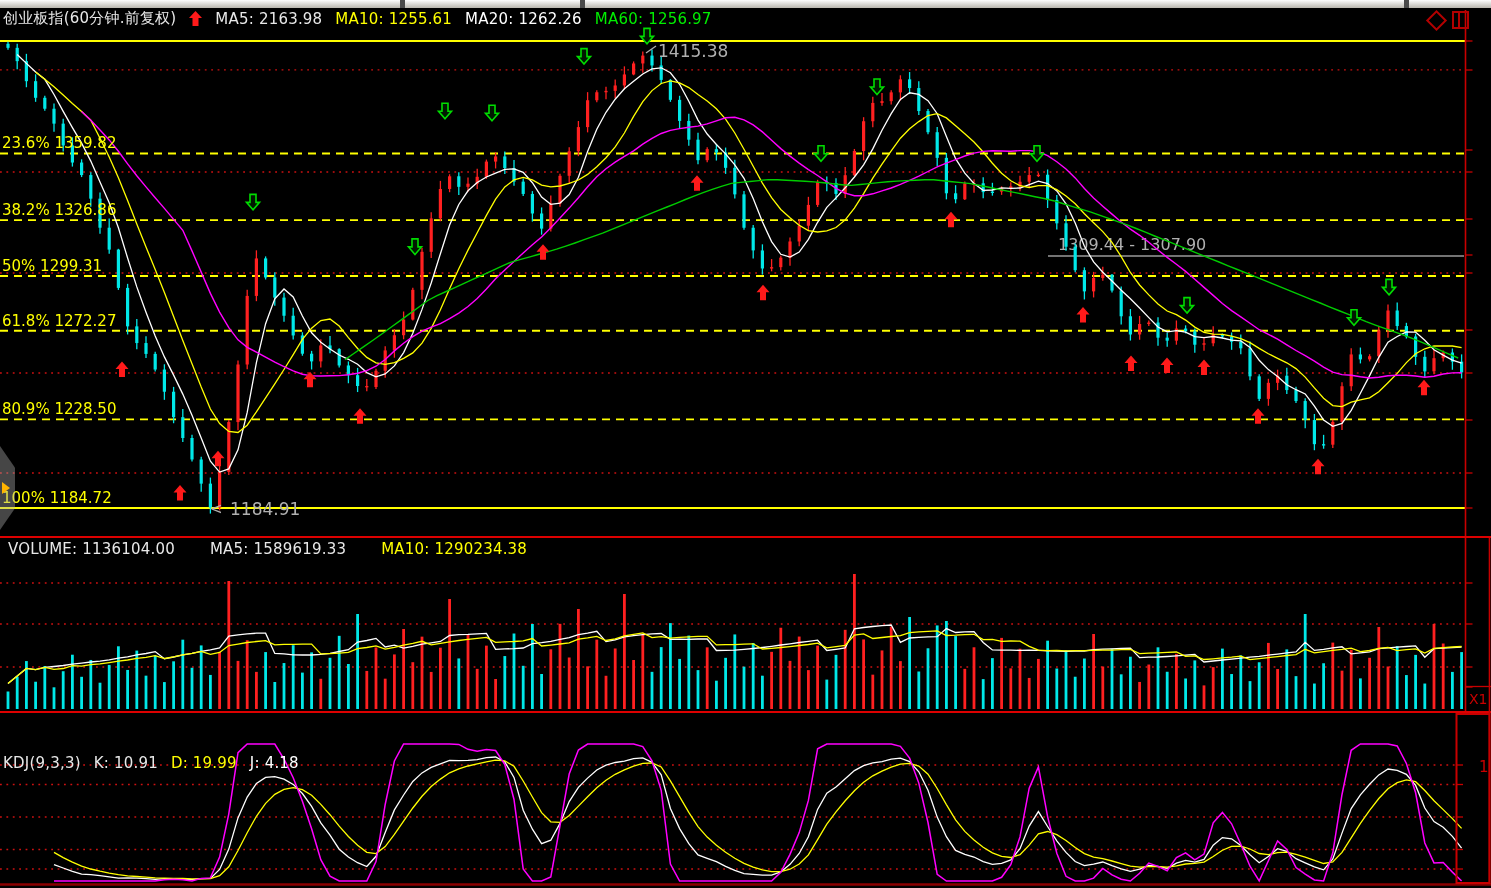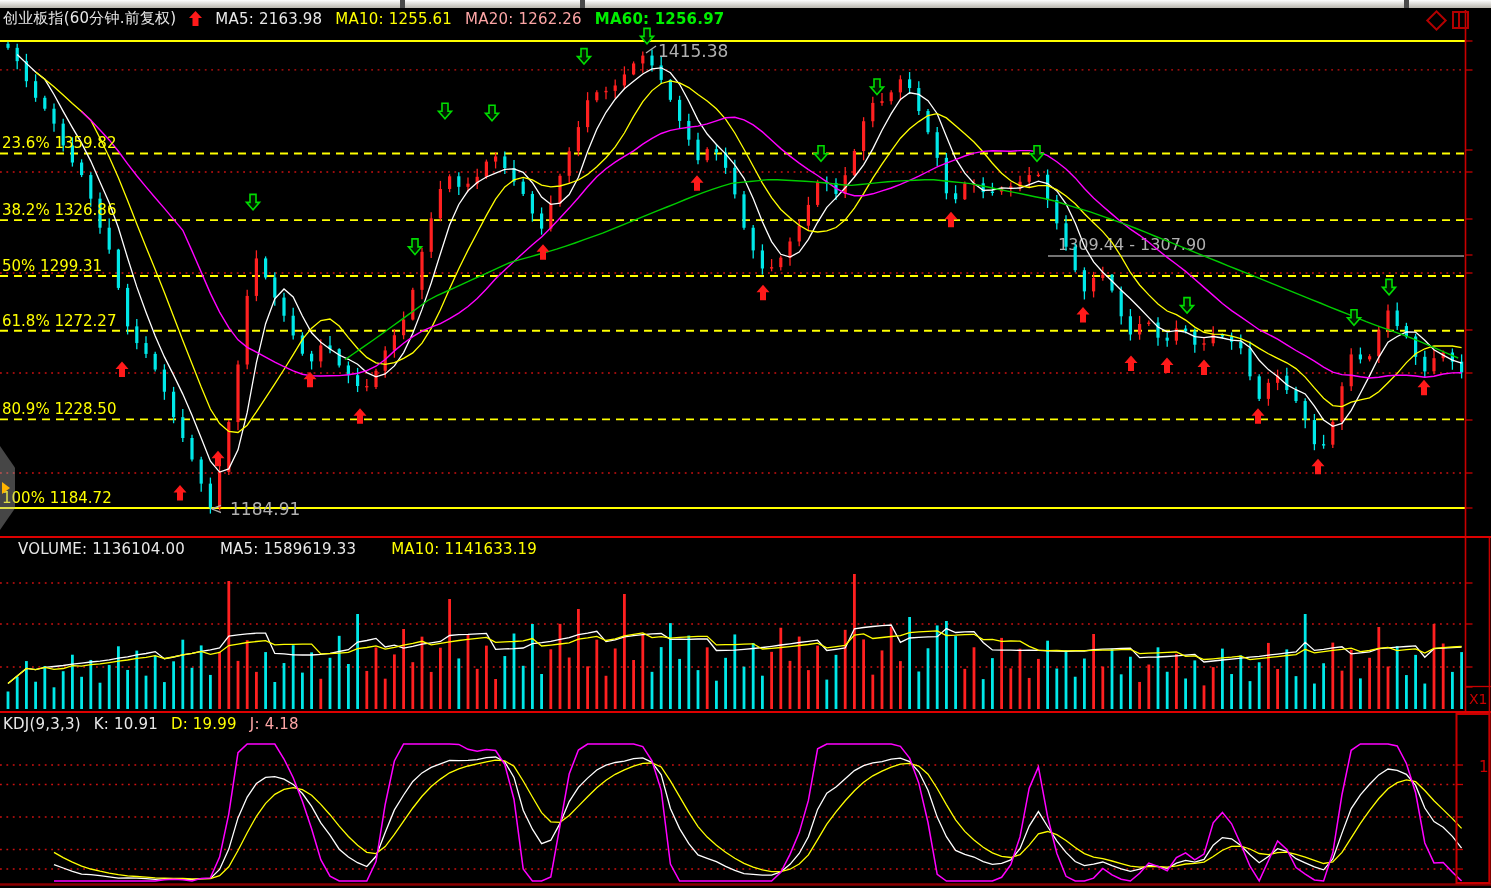--- a/index.html
+++ b/index.html
@@ -4,24 +4,24 @@
 <style>
   html,body{margin:0;padding:0;background:#000;}
   .screen{position:relative;width:1491px;height:888px;background:#000;overflow:hidden;
           font-family:"DejaVu Sans","Liberation Sans",sans-serif;}
   .top-strip{position:absolute;left:0;top:0;width:1491px;height:8px;
              background:linear-gradient(#fdfdfd,#b9b6ae);}
   .top-strip .notch{position:absolute;top:0;height:8px;width:5px;background:#4a4a4a;}
   .hdr{position:absolute;display:flex;align-items:center;gap:13px;white-space:nowrap;
        font-size:15px;z-index:5;letter-spacing:0.2px;}
   .main-header{left:3px;top:9px;}
-  .vol-header{left:18px;top:540px;gap:35px;}
-  .kdj-header{left:3px;top:715px;}
-  .c-white{color:#e8e8e8;} .c-yellow{color:#ffff00;text-align:center;} .c-magenta{color:#fca5a5;}
-  .c-green{color:#00ee00;font-weight:bold;}
+  .vol-header{left:8px;top:540px;gap:35px;}
+  .kdj-header{left:3px;top:754px;}
+  .c-white{color:#e8e8e8;} .c-yellow{color:#ffff00;text-align:center;} .c-magenta{color:#ffffff;}
+  .c-green{color:#00ee00;}
   .hdr-arrow{width:13px;height:15px;display:inline-block;}
   svg{position:absolute;left:0;top:0;}
   .corner-icons{position:absolute;right:22px;top:11px;z-index:6;display:flex;gap:8px;align-items:center;}
   .diamond-ic{width:11px;height:11px;border:2px solid #b40000;transform:rotate(45deg);}
   .split-ic{width:13px;height:14px;border:2px solid #b40000;position:relative;}
   .split-ic::after{content:"";position:absolute;left:4px;top:0;width:2px;height:14px;background:#b40000;}
   .left-handle{position:absolute;left:0;top:446px;width:15px;height:84px;z-index:6;
                background:rgba(175,175,175,0.40);
                clip-path:polygon(0 0,100% 26%,100% 74%,0 100%);}
   .left-handle .tri{position:absolute;left:2px;top:36px;width:0;height:0;
@@ -668,21 +668,21 @@
     <div class="split-ic"></div>
   </div>
 
   <div class="left-handle">
     <div class="tri"></div>
   </div>
 
   <div class="hdr vol-header">
     <span class="c-white">VOLUME: 1136104.00</span>
     <span class="c-white">MA5: 1589619.33</span>
-    <span class="c-yellow">MA10: 1141633.19</span>
+    <span class="c-yellow">MA10: 1290234.38</span>
   </div>
 
   <div class="hdr kdj-header">
     <span class="c-white">KDJ(9,3,3)</span>
     <span class="c-white">K: 10.91</span>
     <span class="c-yellow">D: 19.99</span>
     <span class="c-magenta">J: 4.18</span>
   </div>
 </div>
 

